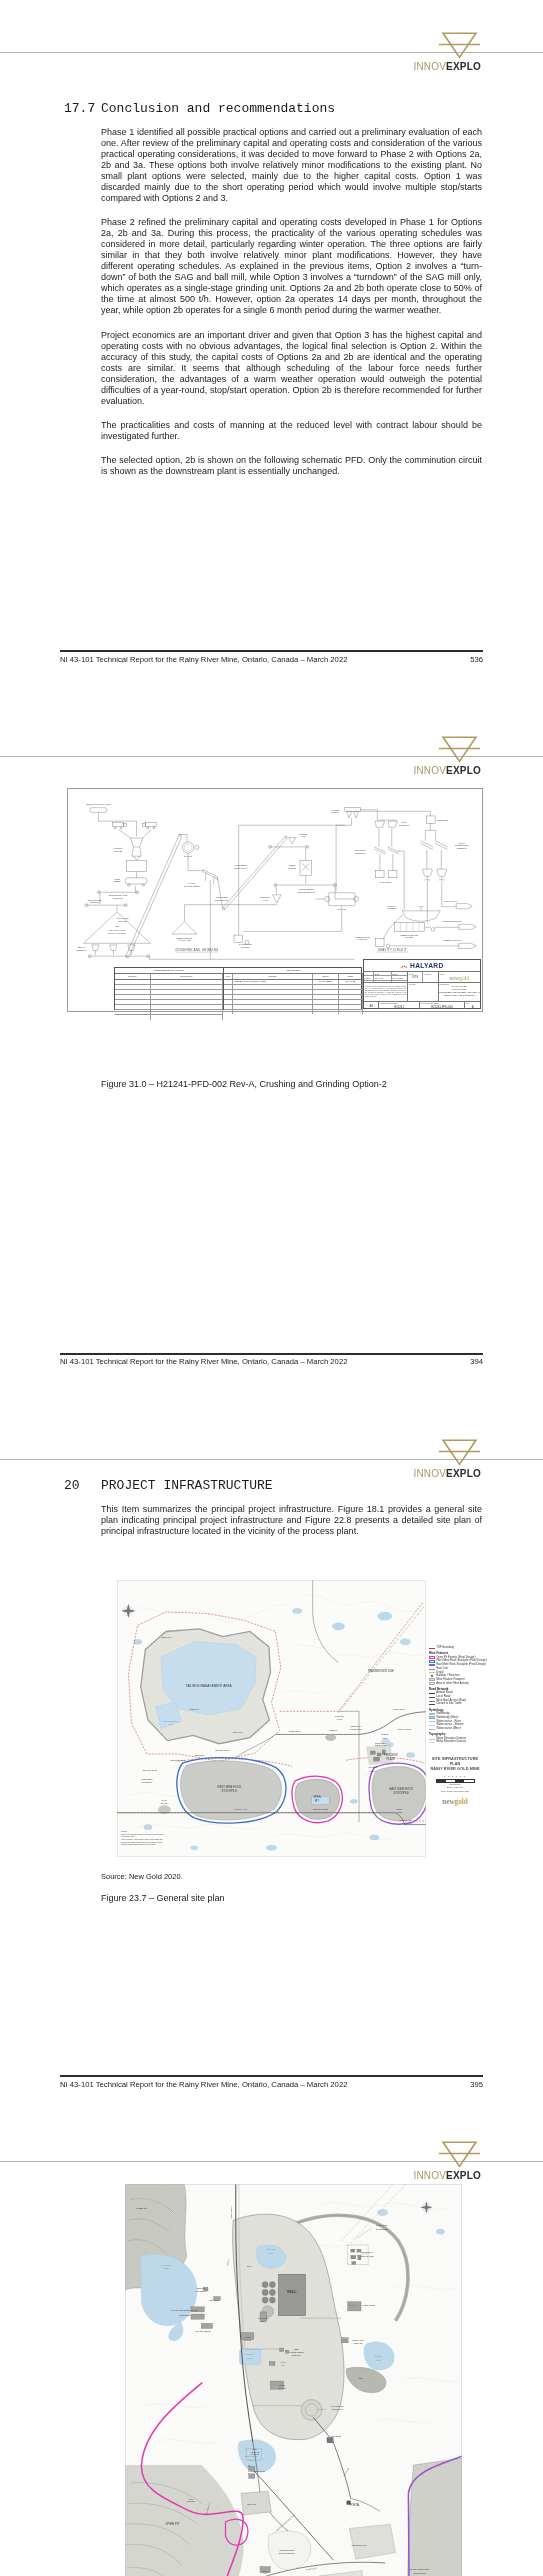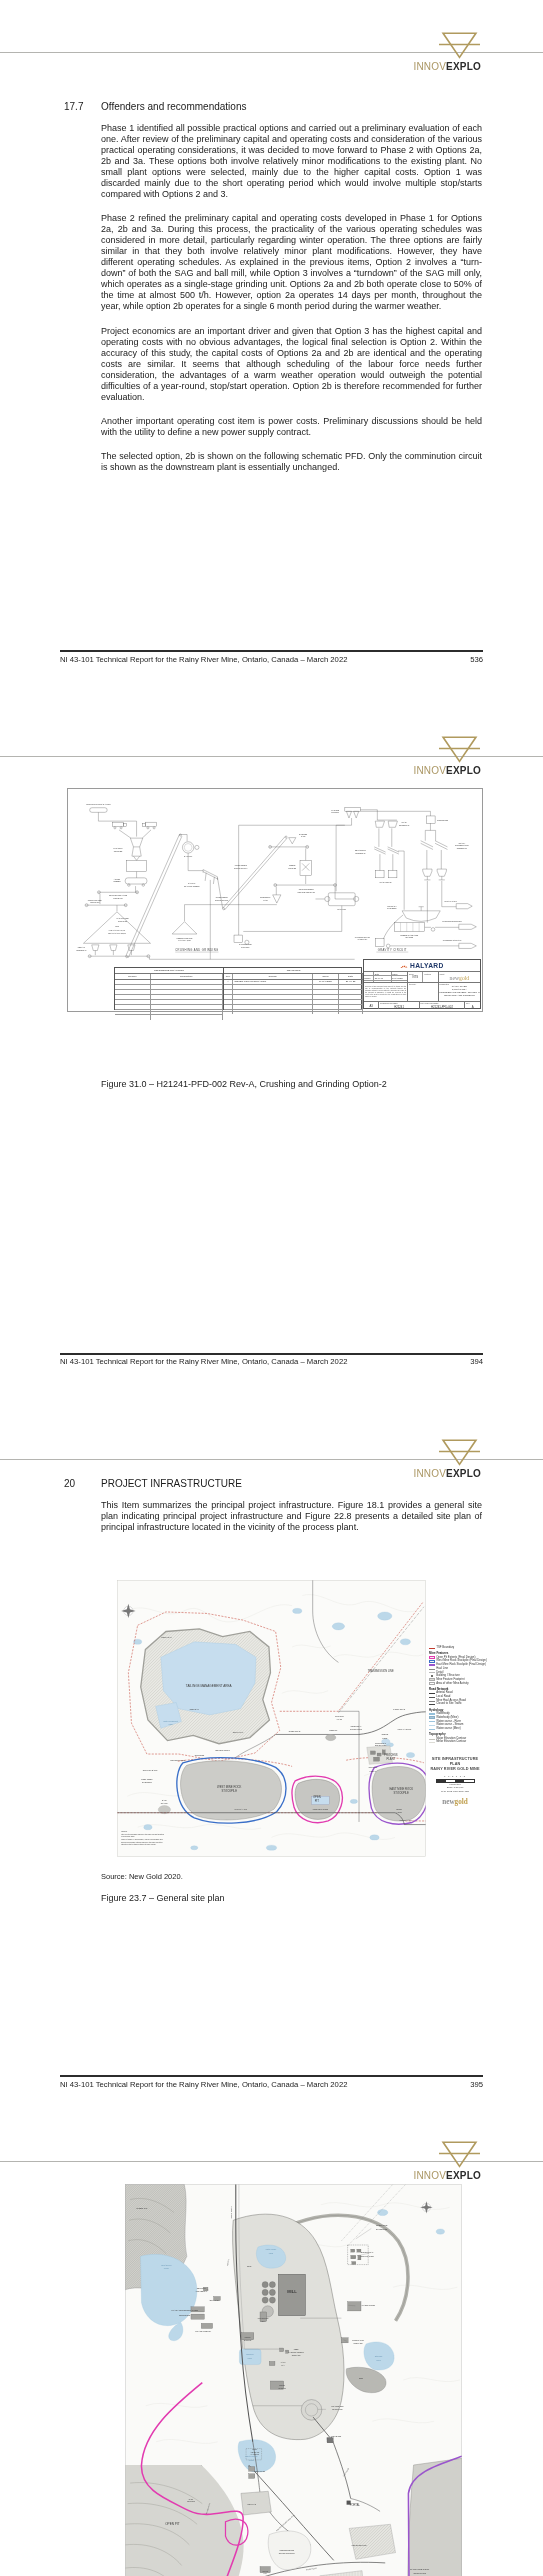--- a/index.html
+++ b/index.html
@@ -14,21 +14,21 @@
   .brand{position:absolute;right:63px;font-size:10px;letter-spacing:0.2px;font-weight:bold;color:#2b2b2b;white-space:nowrap;}
   .brand .lt{color:#ab9764;font-weight:normal;}
 
   
   .fline{position:absolute;left:60px;right:61px;height:1.5px;background:#2c2c2c;}
   .frow{position:absolute;left:60px;right:61px;display:flex;justify-content:space-between;font-size:7.7px;color:#1c1c1c;}
 
   
   .btxt{position:absolute;left:64px;top:81px;width:418px;}
   .btxt p{margin:0 0 13.4px 37px;font-size:9px;line-height:11px;text-align:justify;}
-  .sec{position:relative;margin:19.6px 0 11.3px 0;font-size:10px;}
+  .sec{position:relative;margin:19.6px 0 11.3px 0;font-size:13px;font-family:Liberation Mono, monospace;}
   .sec .num{position:absolute;left:0;top:0;}
   .sec .ttl{margin-left:37px;}
   .caption{position:absolute;font-size:9px;color:#1b1b1b;white-space:nowrap;}
   .source{position:absolute;font-size:7.5px;color:#1b1b1b;white-space:nowrap;}
 
   
   .fig{position:absolute;background:#fff;}
   #pfd-frame{border:0.5px solid #9a9a9a;}
   svg{display:block;}
   svg text{font-family:"Liberation Sans",sans-serif;}
@@ -102,26 +102,26 @@
     <div class="hrule" style="top:52px"></div>
     <svg class="logo" style="top:25px" viewBox="0 0 80 70">
       <path d="M8,16 L72,16 L40,63 Z" fill="none" stroke="#b09a5e" stroke-width="3.2"></path>
       <line x1="0" y1="38" x2="80" y2="38" stroke="#b09a5e" stroke-width="3.2"></line>
     </svg>
     <div class="brand" style="top:61px"><span class="lt">INNOV</span><span>EXPLO</span></div>
 
     <div class="btxt">
       <div class="sec">
         <span class="num">17.7</span>
-        <div class="ttl">Offenders and recommendations</div>
+        <div class="ttl">Conclusion and recommendations</div>
       </div>
       <p>Phase 1 identified all possible practical options and carried out a preliminary evaluation of each one. After review of the preliminary capital and operating costs and consideration of the various practical operating considerations, it was decided to move forward to Phase 2 with Options 2a, 2b and 3a. These options both involve relatively minor modifications to the existing plant. No small plant options were selected, mainly due to the higher capital costs. Option 1 was discarded mainly due to the short operating period which would involve multiple stop/starts compared with Options 2 and 3.</p>
       <p>Phase 2 refined the preliminary capital and operating costs developed in Phase 1 for Options 2a, 2b and 3a. During this process, the practicality of the various operating schedules was considered in more detail, particularly regarding winter operation. The three options are fairly similar in that they both involve relatively minor plant modifications. However, they have different operating schedules. As explained in the previous items, Option 2 involves a “turn-down” of both the SAG and ball mill, while Option 3 involves a “turndown” of the SAG mill only, which operates as a single-stage grinding unit. Options 2a and 2b both operate close to 50% of the time at almost 500 t/h. However, option 2a operates 14 days per month, throughout the year, while option 2b operates for a single 6 month period during the warmer weather.</p>
       <p>Project economics are an important driver and given that Option 3 has the highest capital and operating costs with no obvious advantages, the logical final selection is Option 2. Within the accuracy of this study, the capital costs of Options 2a and 2b are identical and the operating costs are similar. It seems that although scheduling of the labour force needs further consideration, the advantages of a warm weather operation would outweigh the potential difficulties of a year-round, stop/start operation. Option 2b is therefore recommended for further evaluation.</p>
-      <p>Another important operating cost item is power costs. Preliminary discussions should be held with the utility to define a new power supply contract.</p>
+      <p>The practicalities and costs of manning at the reduced level with contract labour should be investigated further.</p>
       <p>The selected option, 2b is shown on the following schematic PFD. Only the comminution circuit is shown as the downstream plant is essentially unchanged.</p>
     </div>
 
     <div class="fline" style="top:650px"></div>
     <div class="frow" style="top:655px">
       <span>NI 43-101 Technical Report for the Rainy River Mine, Ontario, Canada – March 2022</span>
       <span>536</span>
     </div>
   </section>
 

